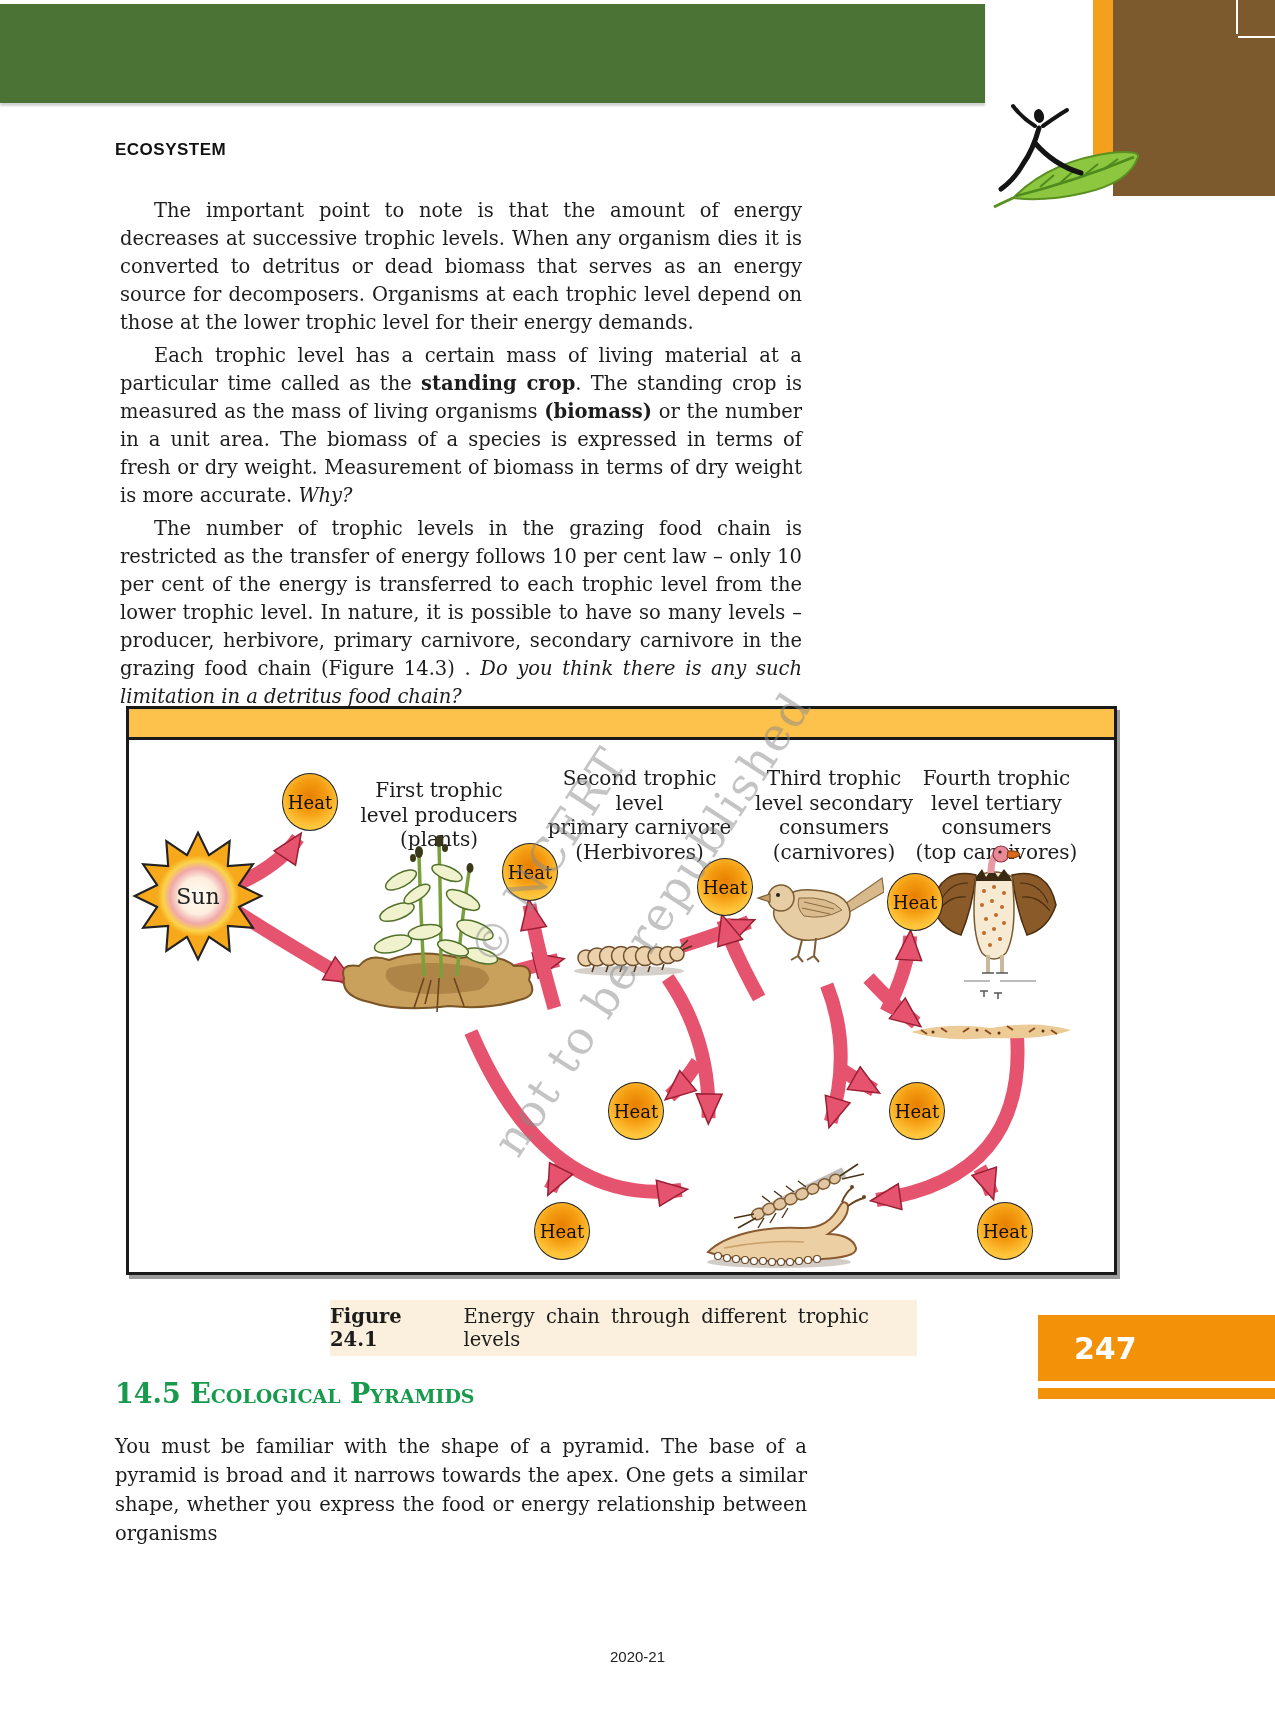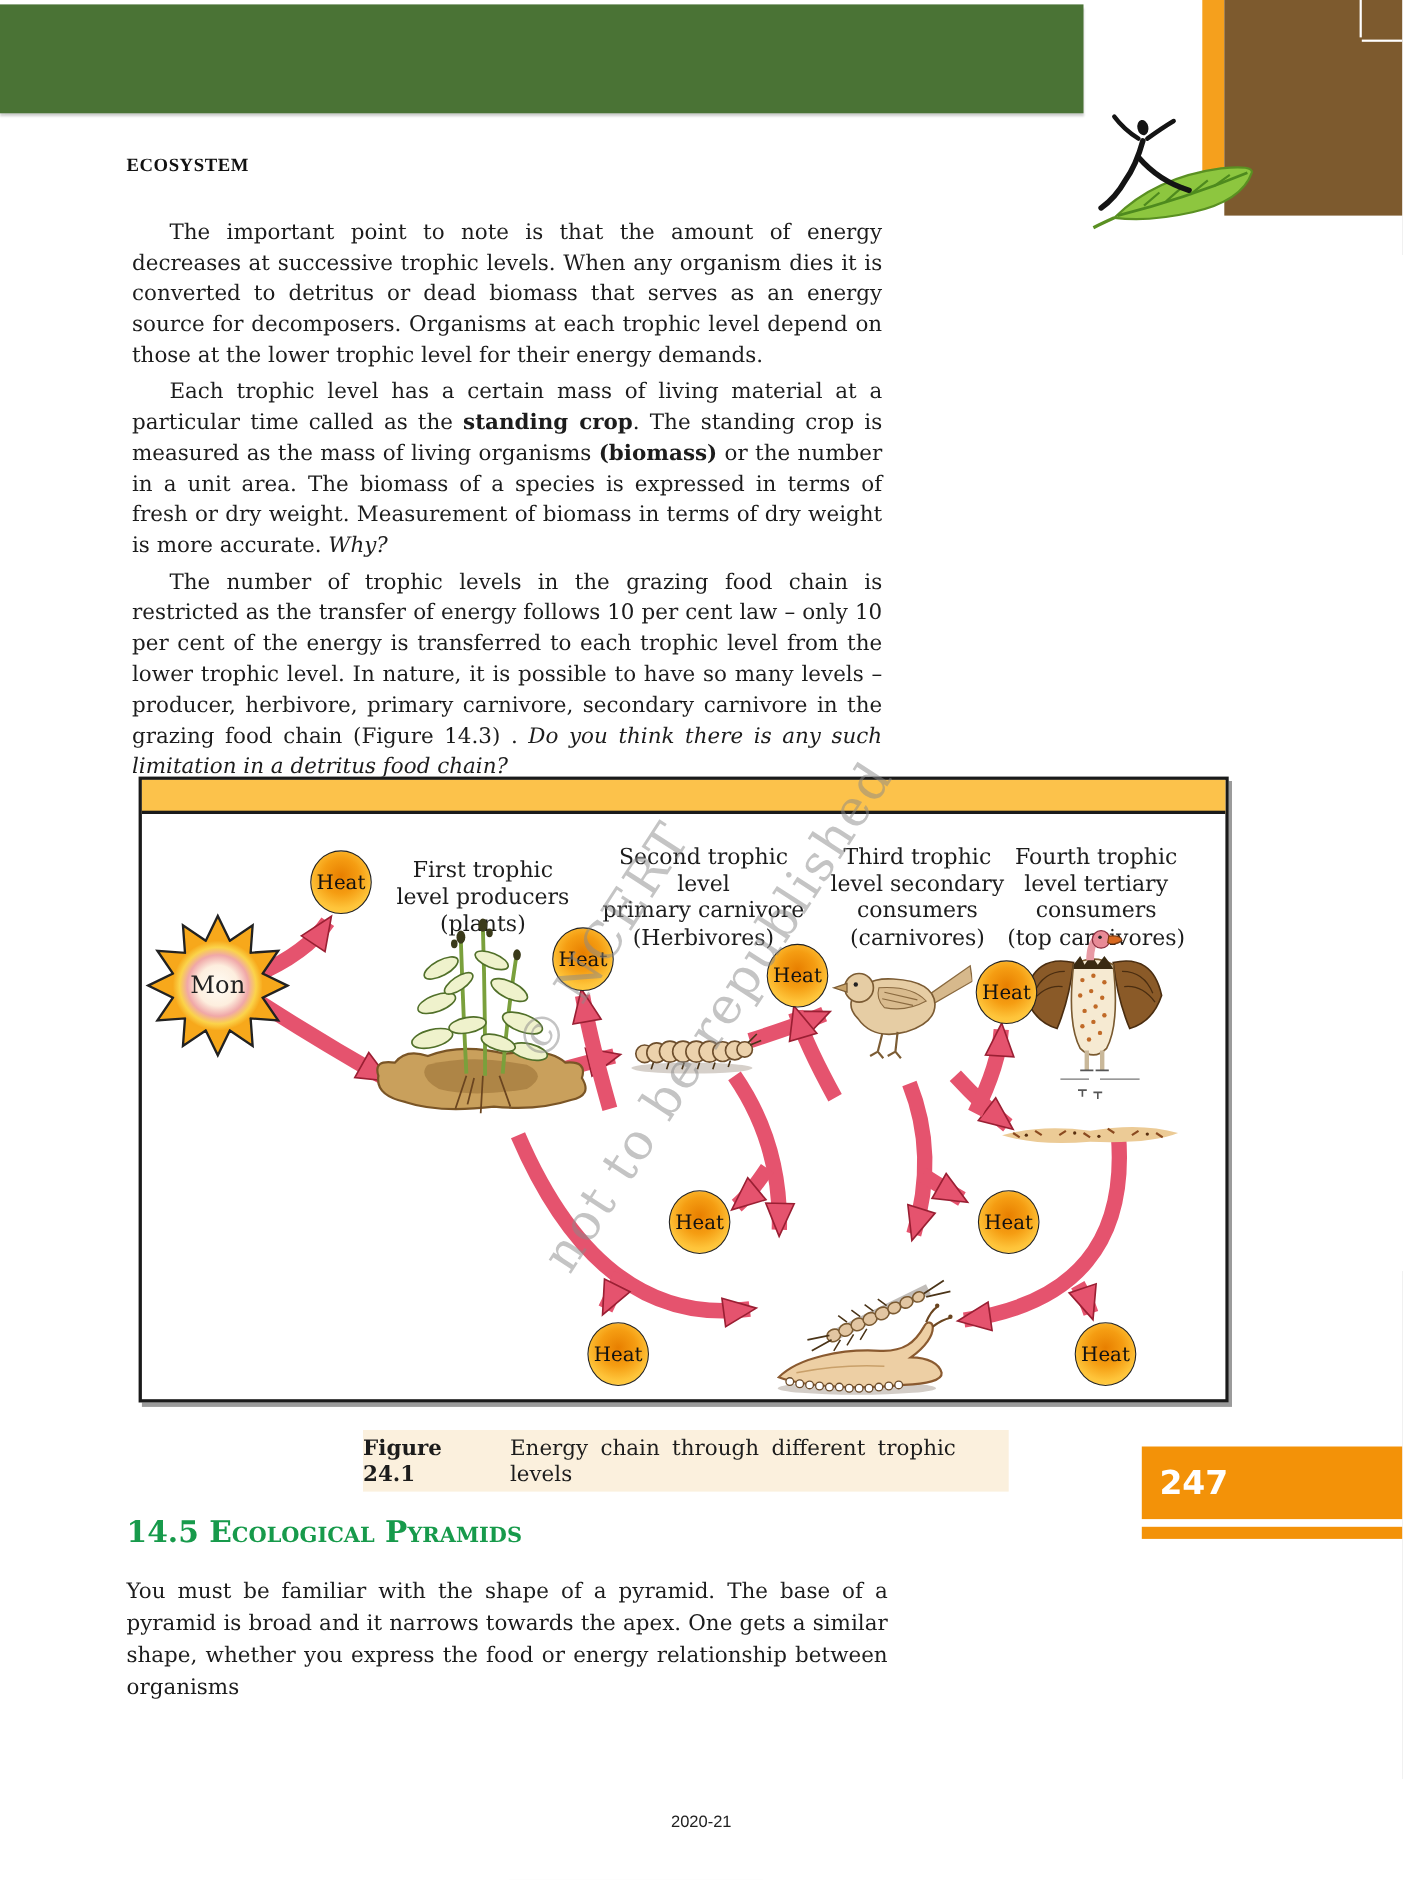--- a/index.html
+++ b/index.html
@@ -8,21 +8,21 @@
 
   
   .green-banner{position:absolute;left:0;top:4px;width:985px;height:99px;background:#4a7335;
                 box-shadow:0 3px 2px rgba(0,0,0,.18);}
   .orange-stripe{position:absolute;left:1093px;top:0;width:20px;height:162px;background:#f5a01d;}
   .brown-block{position:absolute;left:1113px;top:0;width:162px;height:196px;background:#7d5a2e;}
   .corner-v{position:absolute;left:123px;top:0;width:2px;height:34px;background:#fff;}
   .corner-h{position:absolute;left:125px;top:36px;right:0;height:2px;background:#fff;}
   .logo{position:absolute;left:988px;top:103px;width:168px;height:106px;z-index:5;}
 
-  .running-head{position:absolute;left:115px;top:140px;font-family:Liberation Serif, serif;
+  .running-head{position:absolute;left:115px;top:140px;font-family:Liberation Sans, sans-serif;
                 font-weight:bold;font-size:17px;letter-spacing:.5px;color:#111;}
 
   
   .main-col{position:absolute;left:115px;top:192px;width:692px;}
   .par{margin:5px;text-indent:34px;text-align:justify;font-size:19.5px;line-height:28px;}
   .par i{font-style:italic;} .par b{font-weight:bold;}
 
   
   .figure-box{position:absolute;left:126px;top:706px;width:991px;height:569px;background:#fff;
               border:3px solid #1a1a1a;box-sizing:border-box;box-shadow:3px 4px 0 #9b9b9b;}
@@ -46,21 +46,21 @@
              flex-direction:column;align-items:center;justify-content:center;gap:70px;
              transform:rotate(-57deg);pointer-events:none;z-index:6;}
   .watermark div{font-size:46px;letter-spacing:2px;color:#8a8a8a;opacity:.5;white-space:nowrap;}
 
   
   .caption{position:absolute;left:330px;top:1300px;width:587px;height:56px;background:#fbf0dd;
            display:flex;align-items:center;justify-content:center;font-size:19.5px;word-spacing:5px;}
   .caption b{font-weight:bold;margin-right:8px;}
   .page-badge{position:absolute;left:1038px;top:1315px;width:237px;height:66px;background:#f39208;
               color:#fff;font-family:"DejaVu Sans",sans-serif;font-weight:bold;font-size:30px;
-              display:flex;align-items:center;padding-left:16px;box-sizing:border-box;}
+              display:flex;align-items:center;padding-left:36px;box-sizing:border-box;}
   .page-bar{position:absolute;left:1038px;top:1388px;width:237px;height:11px;background:#f39208;}
   .section-heading{position:absolute;left:115px;top:1378px;font-variant:small-caps;font-weight:bold;
                    font-size:27px;color:#179a4b;}
   .section-par{position:absolute;left:115px;top:1432px;width:692px;margin:0;text-align:justify;
                font-size:19.5px;line-height:29px;}
   .footer{position:absolute;left:0;top:1648px;width:100%;text-align:center;
           font-family:"Liberation Sans",sans-serif;font-size:15px;color:#222;}
 </style>
 </head>
 <body>
@@ -133,21 +133,21 @@
                 <stop offset="0%" stop-color="#fffdf6"></stop>
                 <stop offset="45%" stop-color="#fdeede"></stop>
                 <stop offset="68%" stop-color="#f0a8a8"></stop>
                 <stop offset="85%" stop-color="#fbd34a"></stop>
                 <stop offset="100%" stop-color="#f7a81b"></stop>
               </radialGradient>
           </defs>
           <polygon points="98,50 80.9,58.3 91.6,74 72.6,72.6 74,91.6 58.3,80.9 50,98 41.7,80.9 26,91.6 27.4,72.6 8.4,74 19.1,58.3 2,50 19.1,41.7 8.4,26 27.4,27.4 26,8.4 41.7,19.1 50,2 58.3,19.1 74,8.4 72.6,27.4 91.6,26 80.9,41.7" fill="#f7a81b" stroke="#222" stroke-width="1.6"></polygon>
           <circle cx="50" cy="50" r="31" fill="url(#sunG)"></circle>
         </svg>
-        <div class="sun-text">Mon</div>
+        <div class="sun-text">Sun</div>
       </div>
 
       <div class="heat" style="left:153px;top:33px;">
           <span>Heat</span>
         </div>
       <div class="heat" style="left:373px;top:103px;">
           <span>Heat</span>
         </div>
       <div class="heat" style="left:568px;top:118px;">
           <span>Heat</span>

